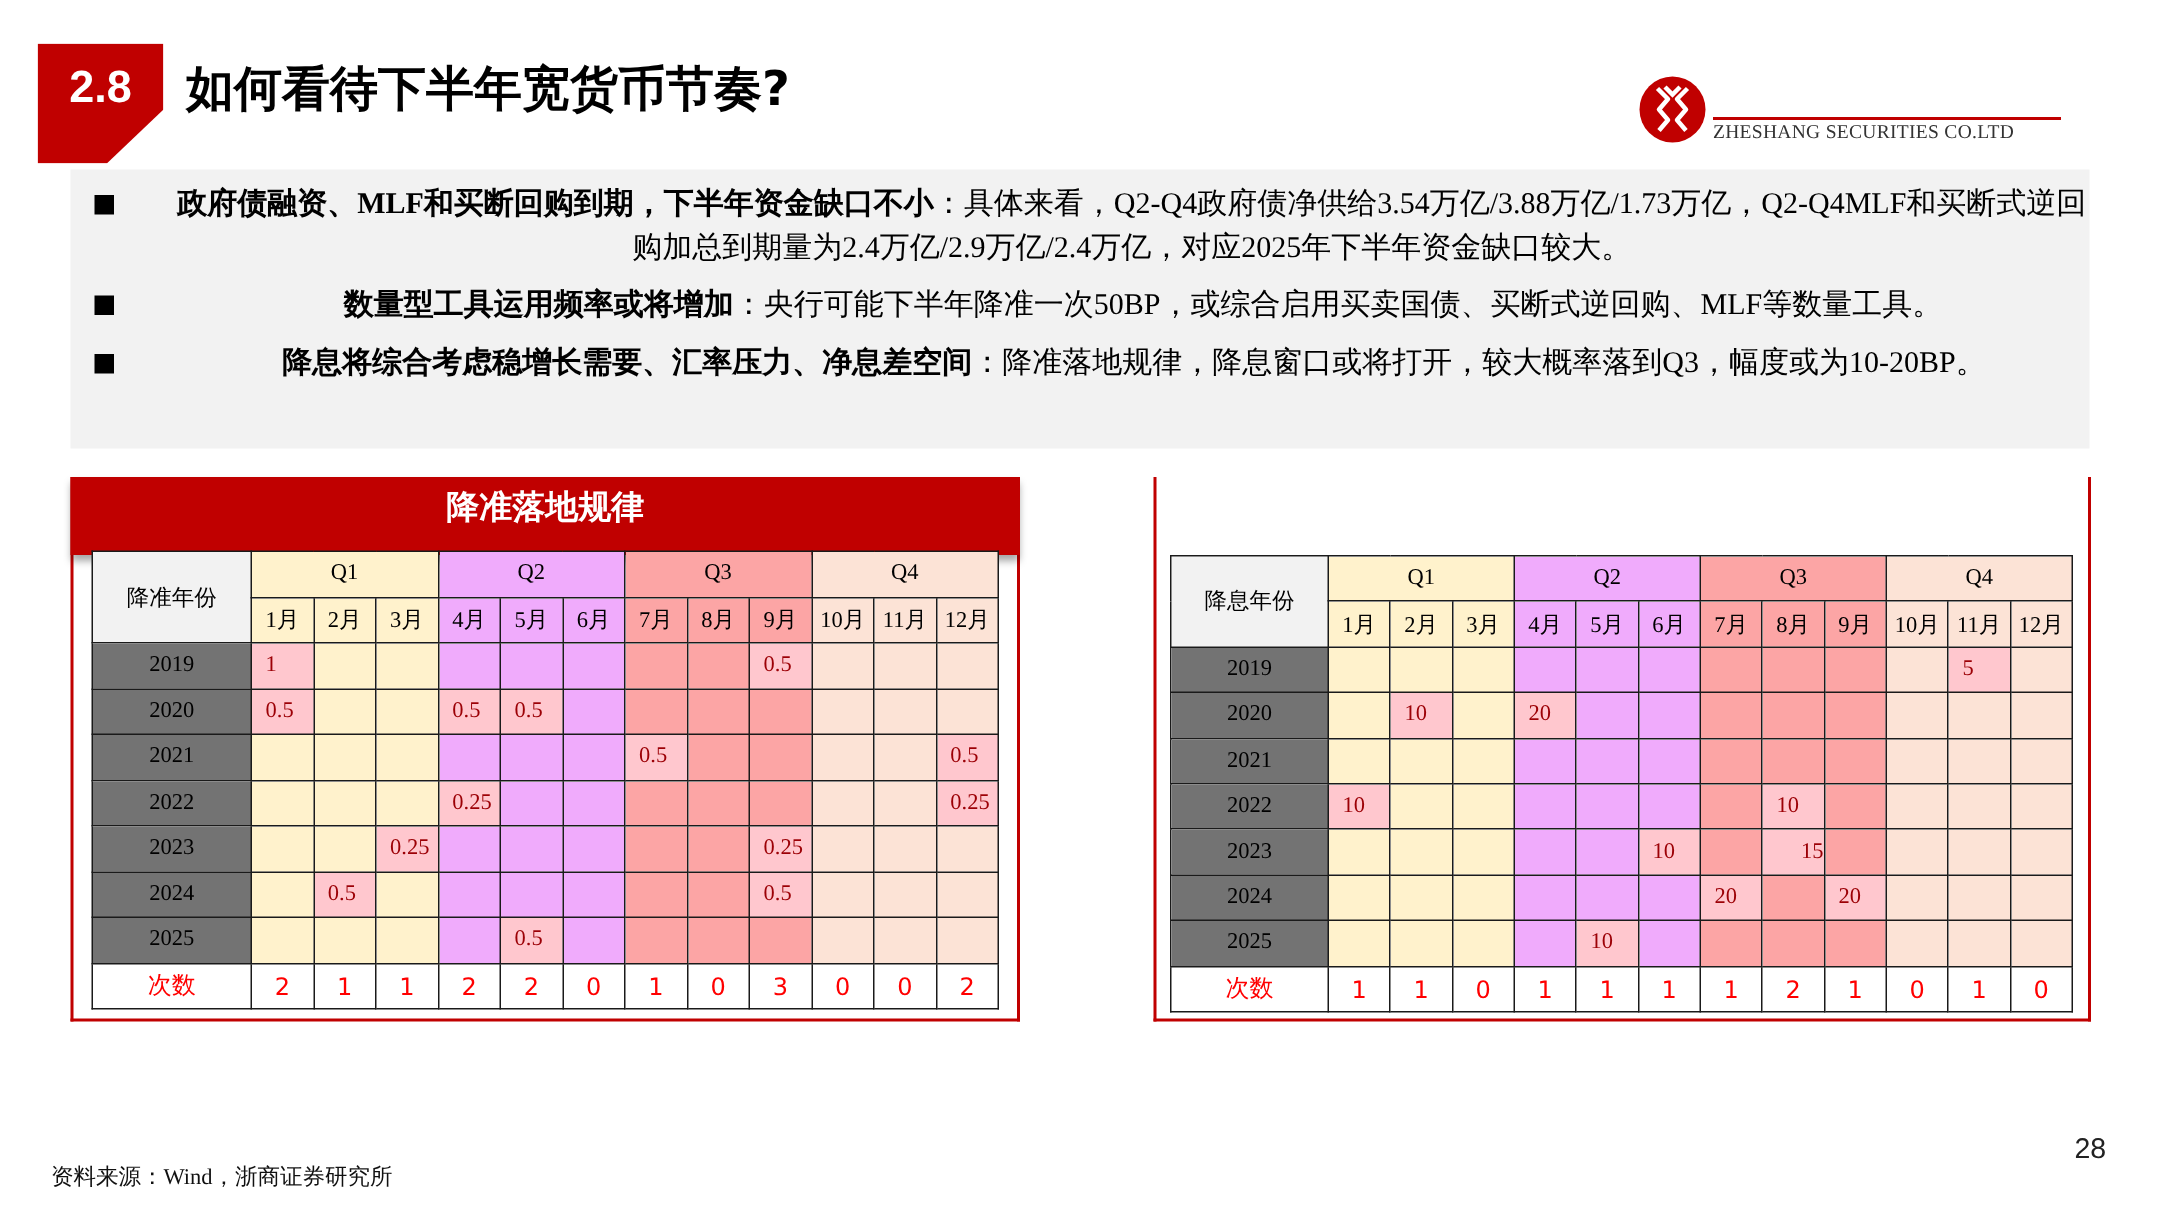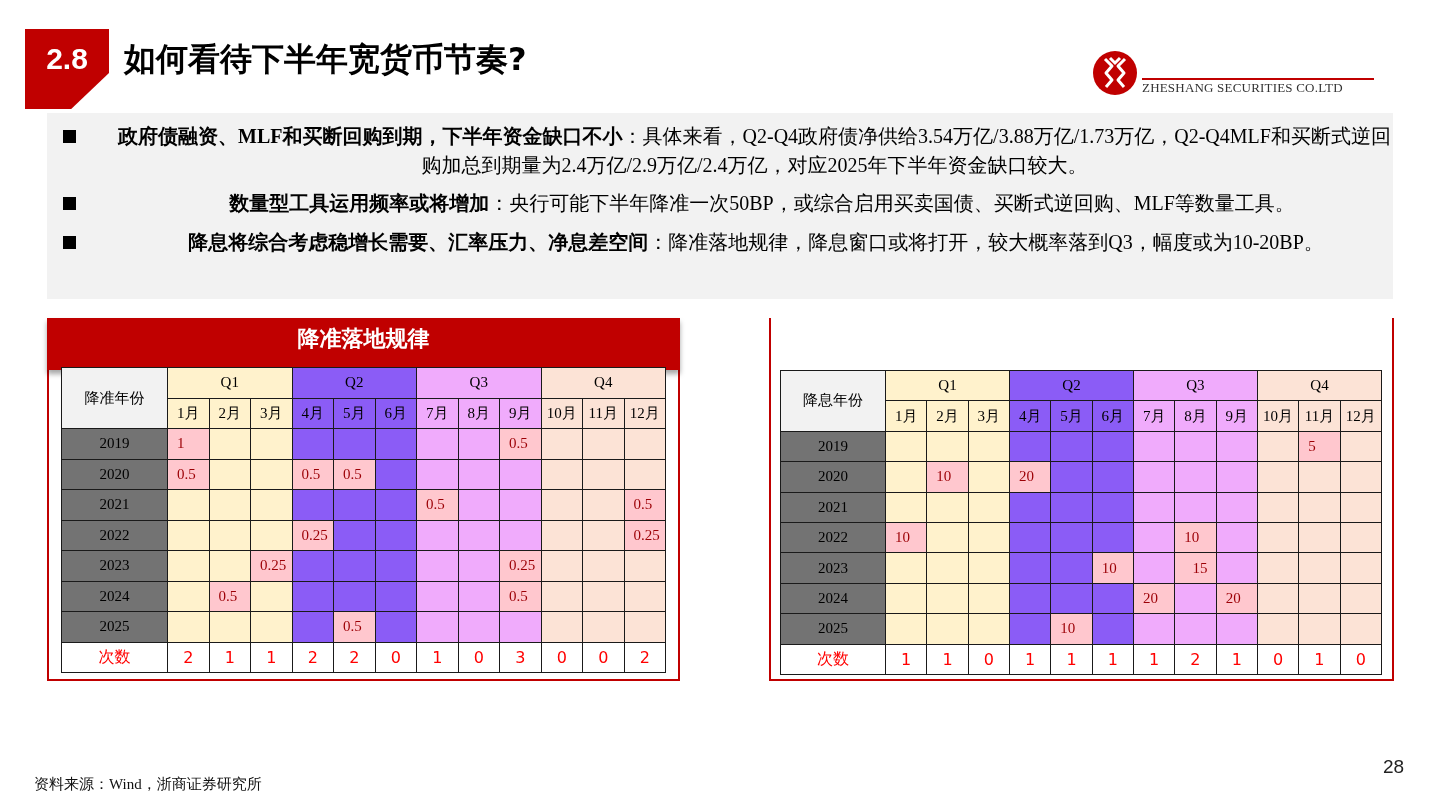--- a/index.html
+++ b/index.html
@@ -64,22 +64,22 @@
   }
 
   table.grid { position: absolute; border-collapse: collapse; table-layout: fixed; }
   table.grid td {
     border: 1px solid #1a1a1a; text-align: center; vertical-align: middle;
     font-family: "Liberation Serif", serif; font-size: 15px; padding: 0; overflow: hidden; white-space: nowrap;
   }
   td.corner { background: #f2f2f2; font-family: "DejaVu Sans", sans-serif !important; font-size: 15px !important; }
   td.yr { background: #737373; }
   td.q1 { background: #fff2cc; }
-  td.q2 { background: #8b5cf6; }
-  td.q3 { background: #f0abfc; }
+  td.q2 { background: #f0abfc; }
+  td.q3 { background: #fca5a5; }
   td.q4 { background: #fce3d6; }
   td.hit { background: #ffc7ce !important; color: #9c0006; }
   td.cnt-label { background: #fff; color: #ff0000; font-family: "DejaVu Sans", sans-serif !important; font-size: 16px !important; }
   td.cnt { background: #fff; color: #ff0000; font-family: "DejaVu Sans", sans-serif !important; font-size: 16px !important; }
 
   .source {
     position: absolute; left: 34px; top: 775px; font-size: 15px; color: #111;
   }
   .page-num {
     position: absolute; left: 1383px; top: 756px; font-family: "Liberation Sans", sans-serif;
@@ -387,21 +387,21 @@
         </tr>
         <tr style="height:30.4px">
           <td class="yr">2023</td>
           <td class="q1" style="text-align:center"></td>
           <td class="q1" style="text-align:center"></td>
           <td class="q1" style="text-align:center"></td>
           <td class="q2" style="text-align:center"></td>
           <td class="q2" style="text-align:center"></td>
           <td class="q2 hit" style="text-align:left;padding-left:9px">10</td>
           <td class="q3" style="text-align:center"></td>
-          <td class="q3 hit" style="text-align:center;padding-left:9px">15</td>
+          <td class="q3 hit" style="text-align:right;padding-left:9px">15</td>
           <td class="q3" style="text-align:center"></td>
           <td class="q4" style="text-align:center"></td>
           <td class="q4" style="text-align:center"></td>
           <td class="q4" style="text-align:center"></td>
         </tr>
         <tr style="height:30.4px">
           <td class="yr">2024</td>
           <td class="q1" style="text-align:center"></td>
           <td class="q1" style="text-align:center"></td>
           <td class="q1" style="text-align:center"></td>

